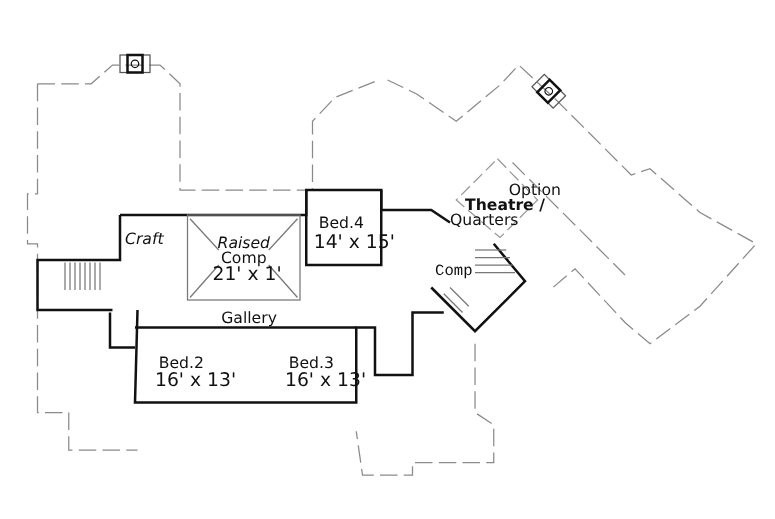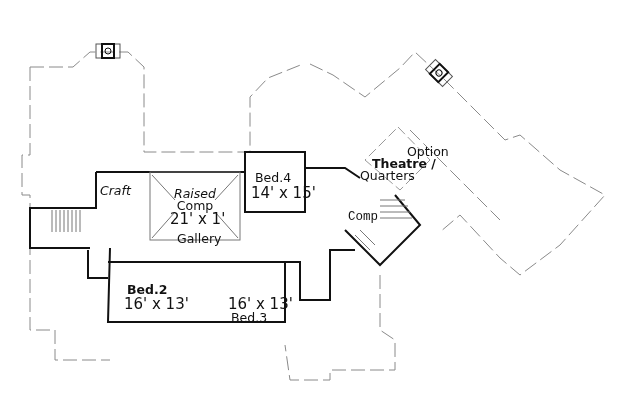--- a/index.html
+++ b/index.html
@@ -79,17 +79,17 @@
 <div class="lbl room" style="left:100px;top:185px;font-style:italic;">Craft</div>
 <div class="lbl room" style="left:170px;top:188px;width:50px;font-style:italic;">Raised</div>
 <div class="lbl room" style="left:170px;top:200px;width:50px;">Comp</div>
 <div class="lbl dim" style="left:170px;top:212px;width:52px;">21' x 1'</div>
 <div class="lbl room" style="left:255px;top:172px;">Bed.4</div>
 <div class="lbl dim" style="left:251px;top:186px;">14' x 15'</div>
 <div class="lbl room" style="left:378px;top:146px;margin-left:29px;">Option</div>
 <div class="lbl room" style="left:372px;top:158px;font-weight:bold;">Theatre /</div>
 <div class="lbl room" style="left:360px;top:170px;">Quarters</div>
 <div class="lbl room" style="left:348px;top:211px;font-family:Liberation Mono, monospace;">Comp</div>
-<div class="lbl room" style="left:177px;top:233px;">Gallery</div>
-<div class="lbl room" style="left:127px;top:284px;font-weight:bold;">Bed.2</div>
+<div class="lbl room" style="left:177px;top:248px;">Gallery</div>
+<div class="lbl room" style="left:127px;top:284px;">Bed.2</div>
 <div class="lbl dim" style="left:124px;top:297px;">16' x 13'</div>
-<div class="lbl room" style="left:231px;top:284px;margin-top:28px;">Bed.3</div>
+<div class="lbl room" style="left:231px;top:284px;">Bed.3</div>
 <div class="lbl dim" style="left:228px;top:297px;">16' x 13'</div>
 
 </body></html>

